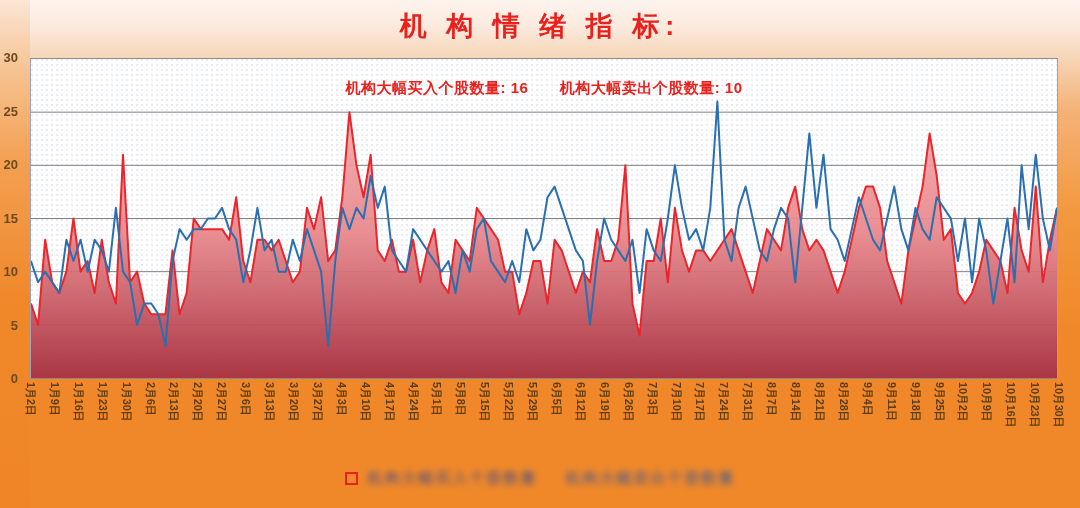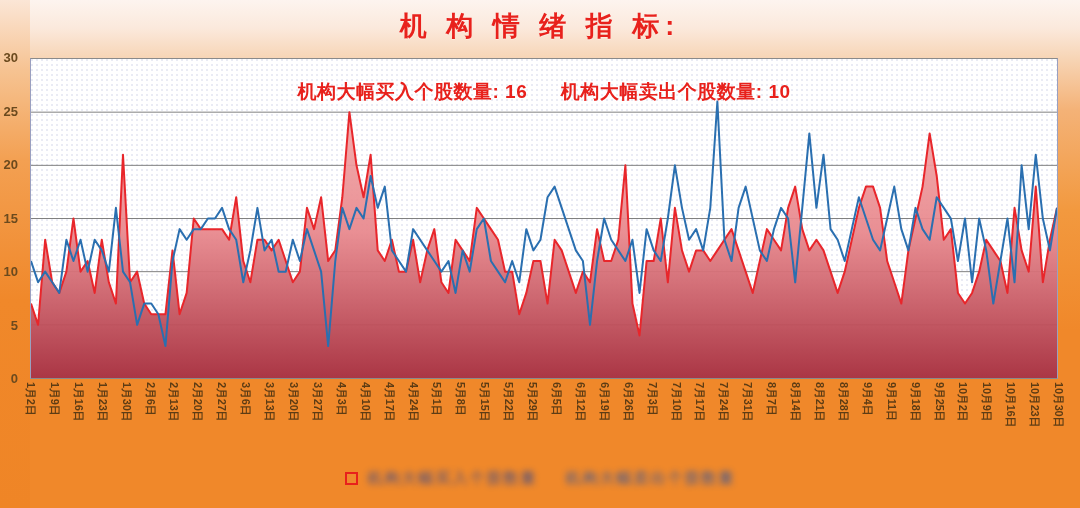--- a/index.html
+++ b/index.html
@@ -78,21 +78,21 @@
     display: block;
   }
 
   
   #subtitle {
     position: absolute;
     left: 0;
     top: 20px;
     width: 100%;
     text-align: center;
-    font-size: 19px;
+    font-size: 15px;
     font-weight: bold;
     color: #e8211c;
     letter-spacing: 0.5px;
     white-space: nowrap;
     z-index: 5;
   }
   #subtitle .gap { display: inline-block; width: 22px; }
   #subtitle .num { color: #e8211c; }
 
   

